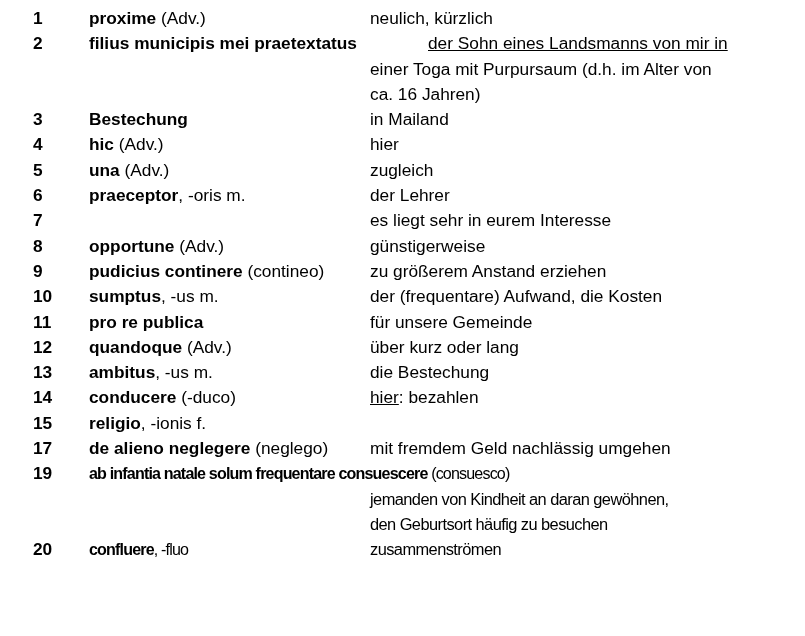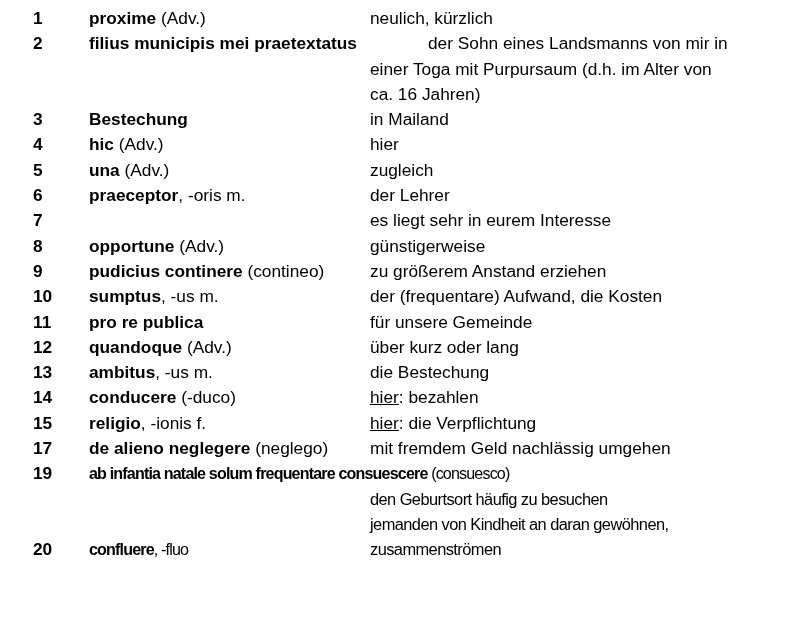--- a/index.html
+++ b/index.html
@@ -35,21 +35,21 @@
   }
   .latin {
     position: absolute;
     left: 89px;
   }
   .latin b { font-weight: bold; }
   .german {
     position: absolute;
     left: 370px;
   }
-  .german.shift { left: 428px; }
+  .german.shift { left: 428px; text-decoration: underline; }
   .u { text-decoration: underline; }
   .cond19 {
     font-size: 17.3px;
     letter-spacing: -0.9px;
     transform: scaleX(0.93);
     transform-origin: left center;
   }
   .cond19g {
     letter-spacing: -0.6px;
     transform: scaleX(0.95);
@@ -146,40 +146,39 @@
 
   <div class="row">
     <span class="num">14</span>
     <span class="latin"><b>conducere</b><span> (-duco)</span></span>
     <span class="german"><span class="u">hier</span><span>: bezahlen</span></span>
   </div>
 
   <div class="row">
     <span class="num">15</span>
     <span class="latin"><b>religio</b><span>, -ionis f.</span></span>
-    <span class="german"><span class="u">hier</span><span>: die Verpflichtung</span></span>
   </div>
 
 
   <div class="row">
     <span class="num">17</span>
     <span class="latin"><b>de alieno neglegere</b><span> (neglego)</span></span>
     <span class="german">mit fremdem Geld nachlässig umgehen</span>
   </div>
 
 
   <div class="row">
     <span class="num">19</span>
     <span class="latin cond19"><b>ab infantia natale solum frequentare consuescere</b><span> (consuesco)</span></span>
   </div>
   <div class="row">
-    <span class="german cond19g">den Geburtsort häufig zu besuchen</span>
+    <span class="german cond19g">jemanden von Kindheit an daran gewöhnen,</span>
   </div>
   <div class="row">
-    <span class="german cond19g">jemanden von Kindheit an daran gewöhnen,</span>
+    <span class="german cond19g">den Geburtsort häufig zu besuchen</span>
   </div>
 
   <div class="row">
     <span class="num">20</span>
     <span class="latin cond19"><b>confluere</b><span>, -fluo</span></span>
     <span class="german cond19g">zusammenströmen</span>
   </div>
 
 </div>
 

